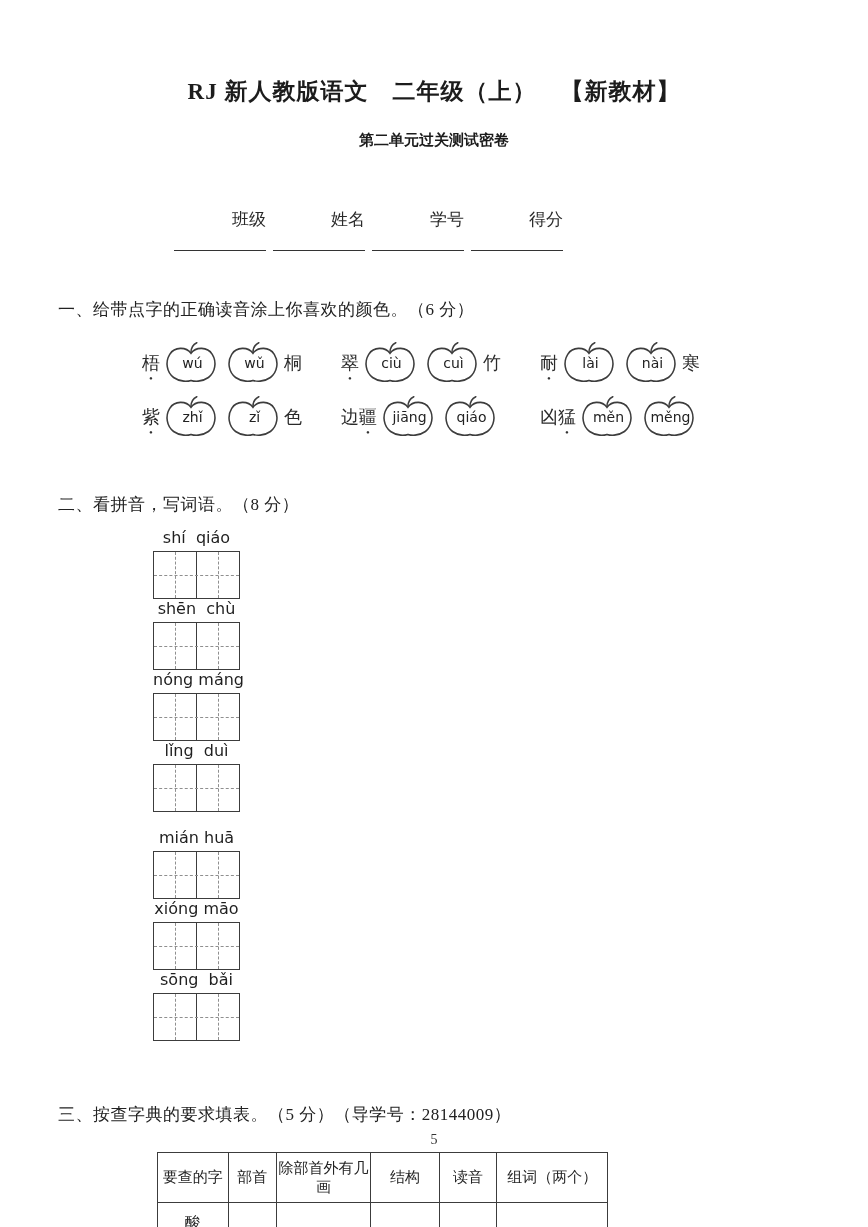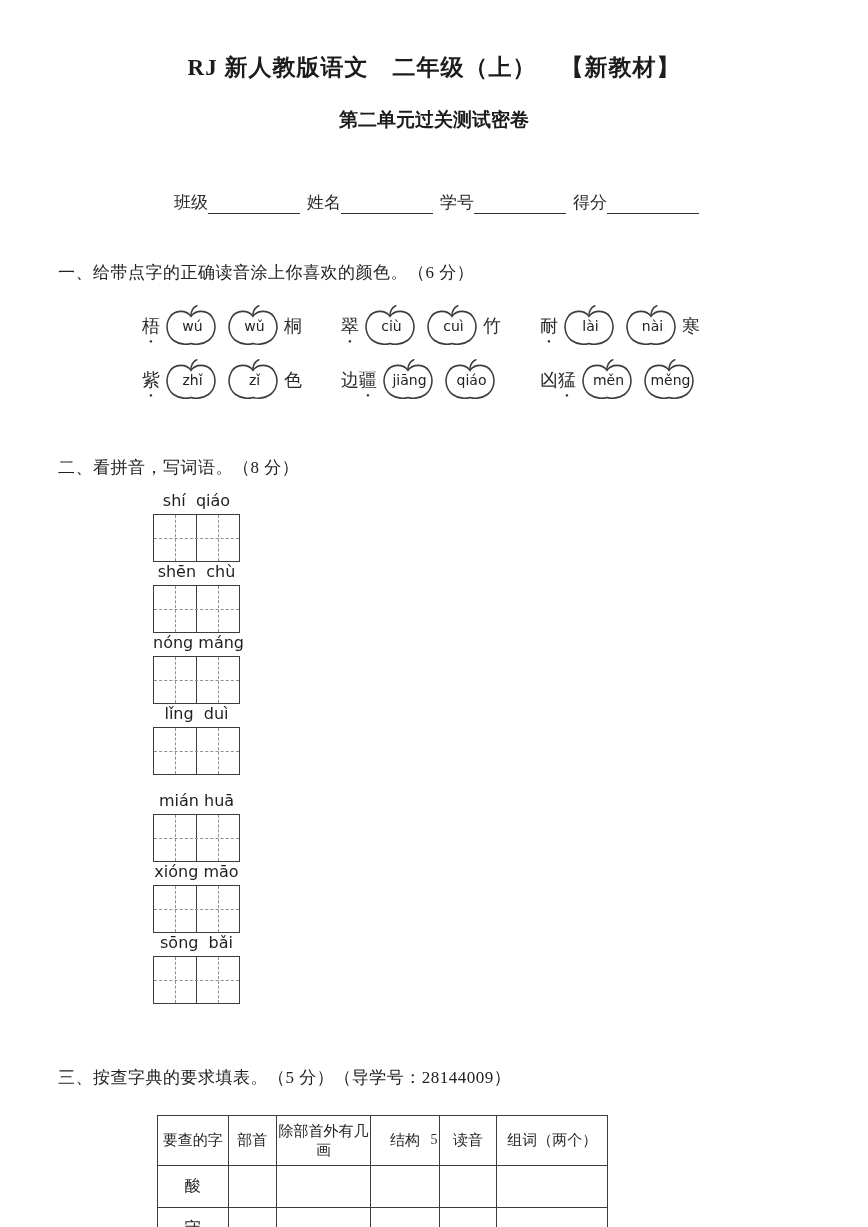--- a/index.html
+++ b/index.html
@@ -3,32 +3,32 @@
 <meta charset="utf-8">
 <style>
   * { margin:0; padding:0; box-sizing:border-box; }
   html,body { background:#ffffff; }
   body {
     width:868px; height:1227px; margin:0 auto; position:relative;
     color:#222; font-family:"Liberation Serif", serif;
     overflow:hidden;
   }
   .title {
-    padding-top:52px; text-align:center;
+    padding-top:76px; text-align:center;
     font-size:23px; font-weight:bold; letter-spacing:1px; color:#1c1c1c;
   }
   .subtitle {
     margin-top:24px; text-align:center;
-    font-size:19px; font-weight:bold; color:#1c1c1c;
+    font-size:15px; font-weight:bold; color:#1c1c1c;
   }
   .info-line {
     margin:58px 0 0 174px; display:flex; align-items:flex-end;
     font-size:17px; color:#2a2a2a;
   }
-  .info-field { display:flex; align-items:flex-end; margin-right:7px; }
+  .info-field { display:flex; align-items:flex-end; margin-right:7px;flex-direction:column; }
   .info-field .lbl { white-space:nowrap; }
   .u-line {
     display:inline-block; width:92px; height:20px;
     border-bottom:1.4px solid #333;
   }
   .sec-heading {
     margin-left:58px; font-size:17px; color:#222; letter-spacing:0.5px;
   }
   .sh1 { margin-top:47px; }
   .sh2 { margin-top:54px; }

